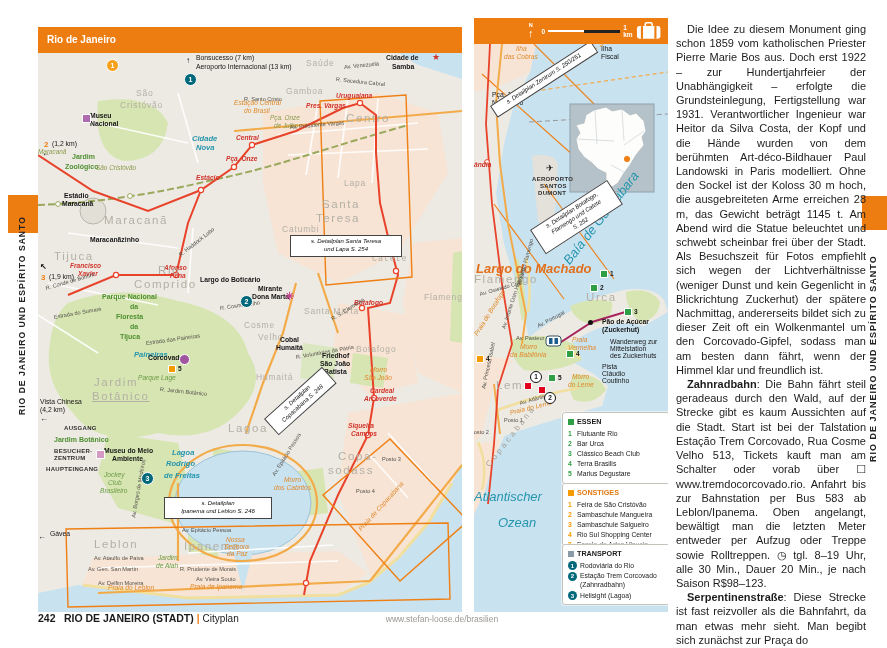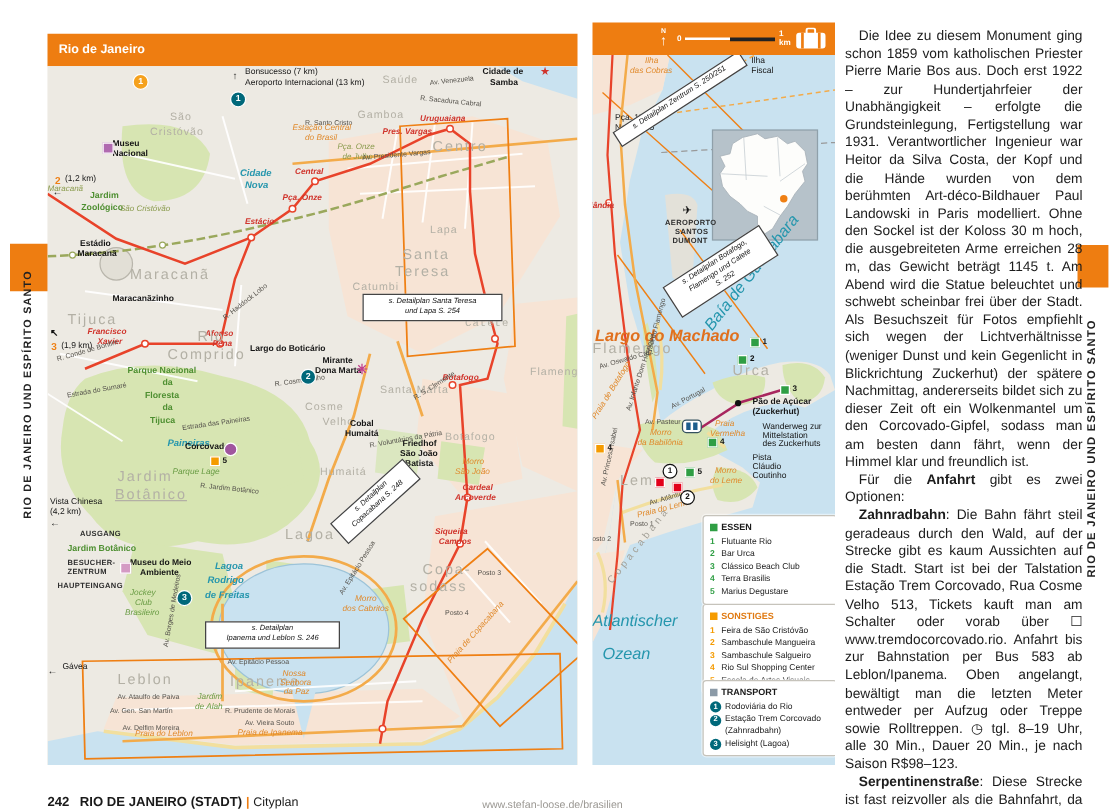--- a/index.html
+++ b/index.html
@@ -80,21 +80,21 @@
   .lgd .num{font-weight:bold;min-width:6px;}
   .lgd .cnum{min-width:9px;height:9px;border-radius:50%;color:#fff;font-size:6px;font-weight:bold;
        display:flex;align-items:center;justify-content:center;margin-top:.5px;}
   .lgd .onum{min-width:8px;height:8px;border-radius:50%;border:1px solid #111;font-size:5.8px;font-weight:bold;
        display:flex;align-items:center;justify-content:center;margin-top:.5px;background:#fff;}
   
   .article{position:absolute;left:676px;top:22px;width:190px;font-size:11px;line-height:14.2px;
            text-align:justify;color:#1c1c1c;}
   .article p{margin:0;text-indent:11px;}
   
-  .foot{position:absolute;top:612px;font-size:10px;margin-top:24px;}
+  .foot{position:absolute;top:612px;font-size:10px;}
   .foot b{font-size:10.5px;}
   .foot .div{color:#ee7d11;font-weight:bold;padding:0 3px;}
   .foot-l{left:38px;}
   .foot-c{left:352px;width:180px;text-align:center;color:#9b9893;font-size:8.5px;top:614px;}
   .foot-r{right:37px;text-align:right;}
 </style>
 </head>
 <body>
 
 <div class="page">
@@ -485,21 +485,21 @@
           <div class="lb ora" style="left: 98px; top: 330px;">Morro</div>
           <div class="lb ora" style="left: 94px; top: 338px;">do Leme</div>
           <div class="lb d1" style="left: 22px; top: 336px;">Leme</div>
           <div class="lb st" style="left: 46px; top: 357px; transform: rotate(-16deg);">Av. Atlântica</div>
           <div class="lb ora" style="left: 36px; top: 366px; transform: rotate(-14deg);">Praia do Leme</div>
           <div class="lb st" style="left: 10px; top: 342px; transform: rotate(-78deg);">Av. Princesa Isabel</div>
           <div class="lb st" style="left: 30px; top: 374px;">Posto 1</div>
           <div class="lb st" style="left: -4px; top: 386px;">Posto 2</div>
           <div class="lb coast" style="left: 14px; top: 418px; transform: rotate(-52deg);">Copacabana</div>
           <div class="lb watb" style="left: 0px; top: 446px;">Atlantischer</div>
-          <div class="lb watb" style="left: 8px; top: 472px; text-align: center;">Ozean</div>
+          <div class="lb watb" style="left: 24px; top: 472px; text-align: center;">Ozean</div>
         </div>
       <div id="rmap-boxes">
           <div class="dbox" style="left: 16px; top: 62px; width: 112px; transform: rotate(-33deg);">
             <div>s. Detailplan Zentrum S. 250/251</div>
           </div>
           <div class="dbox" style="left: 56px; top: 186px; width: 84px; transform: rotate(-33deg);">
             <div>s. Detailplan Botafogo,</div>
             <div>Flamengo und Catete</div>
             <div>S. 252</div>
           </div>
@@ -605,21 +605,20 @@
             <span class="cnum" style="background: rgb(0, 104, 122);">3</span>
             <span>Helisight (Lagoa)</span>
           </div>
         </div>
     </div>
   </section>
 
   <aside class="article">
     <div id="article-paras">
         <p><span>Die Idee zu diesem Monument ging schon 1859 vom katholischen Priester Pierre Marie Bos aus. Doch erst 1922 – zur Hundertjahrfeier der Unabhängigkeit – erfolgte die Grundsteinlegung, Fertigstellung war 1931. Verantwortlicher Ingenieur war Heitor da Silva Costa, der Kopf und die Hände wurden von dem berühmten Art-déco-Bildhauer Paul Landowski in Paris modelliert. Ohne den Sockel ist der Koloss 30 m hoch, die ausgebreiteten Arme erreichen 28 m, das Gewicht beträgt 1145 t. Am Abend wird die Statue beleuchtet und schwebt scheinbar frei über der Stadt. Als Besuchszeit für Fotos empfiehlt sich wegen der Lichtverhältnisse (weniger Dunst und kein Gegenlicht in Blickrichtung Zuckerhut) der spätere Nachmittag, andererseits bildet sich zu dieser Zeit oft ein Wolkenmantel um den Corcovado-Gipfel, sodass man am besten dann fährt, wenn der Himmel klar und freundlich ist.</span></p>
-        <p><span>Für die </span><b>Anfahrt</b><span> gibt es zwei Optionen:</span></p>
         <p><span></span><b>Zahnradbahn</b><span>: Die Bahn fährt steil geradeaus durch den Wald, auf der Strecke gibt es kaum Aussichten auf die Stadt. Start ist bei der Talstation Estação Trem Corcovado, Rua Cosme Velho 513, Tickets kauft man am Schalter oder vorab über ☐ www.tremdocorcovado.rio. Anfahrt bis zur Bahnstation per Bus 583 ab Leblon/Ipanema. Oben angelangt, bewältigt man die letzten Meter entweder per Aufzug oder Treppe sowie Rolltreppen. ◷ tgl. 8–19 Uhr, alle 30 Min., Dauer 20 Min., je nach Saison R$98–123.</span></p>
         <p><span></span><b>Serpentinenstraße</b><span>: Diese Strecke ist fast reizvoller als die Bahnfahrt, da man etwas mehr sieht. Man begibt sich zunächst zur Praça do</span></p>
       </div>
 
   </aside>
 
   <footer class="foot foot-l">
     <b>242</b>&nbsp;&nbsp;
     <b>RIO DE JANEIRO (STADT)</b><span class="div">|</span><span>Cityplan</span>
   </footer>

